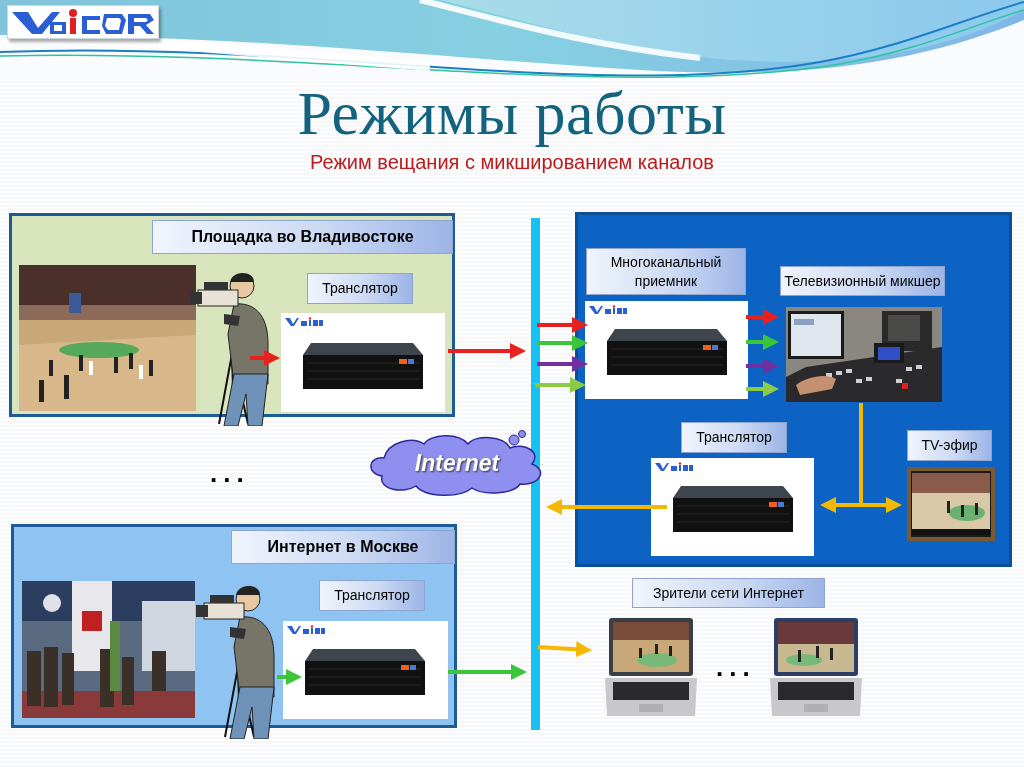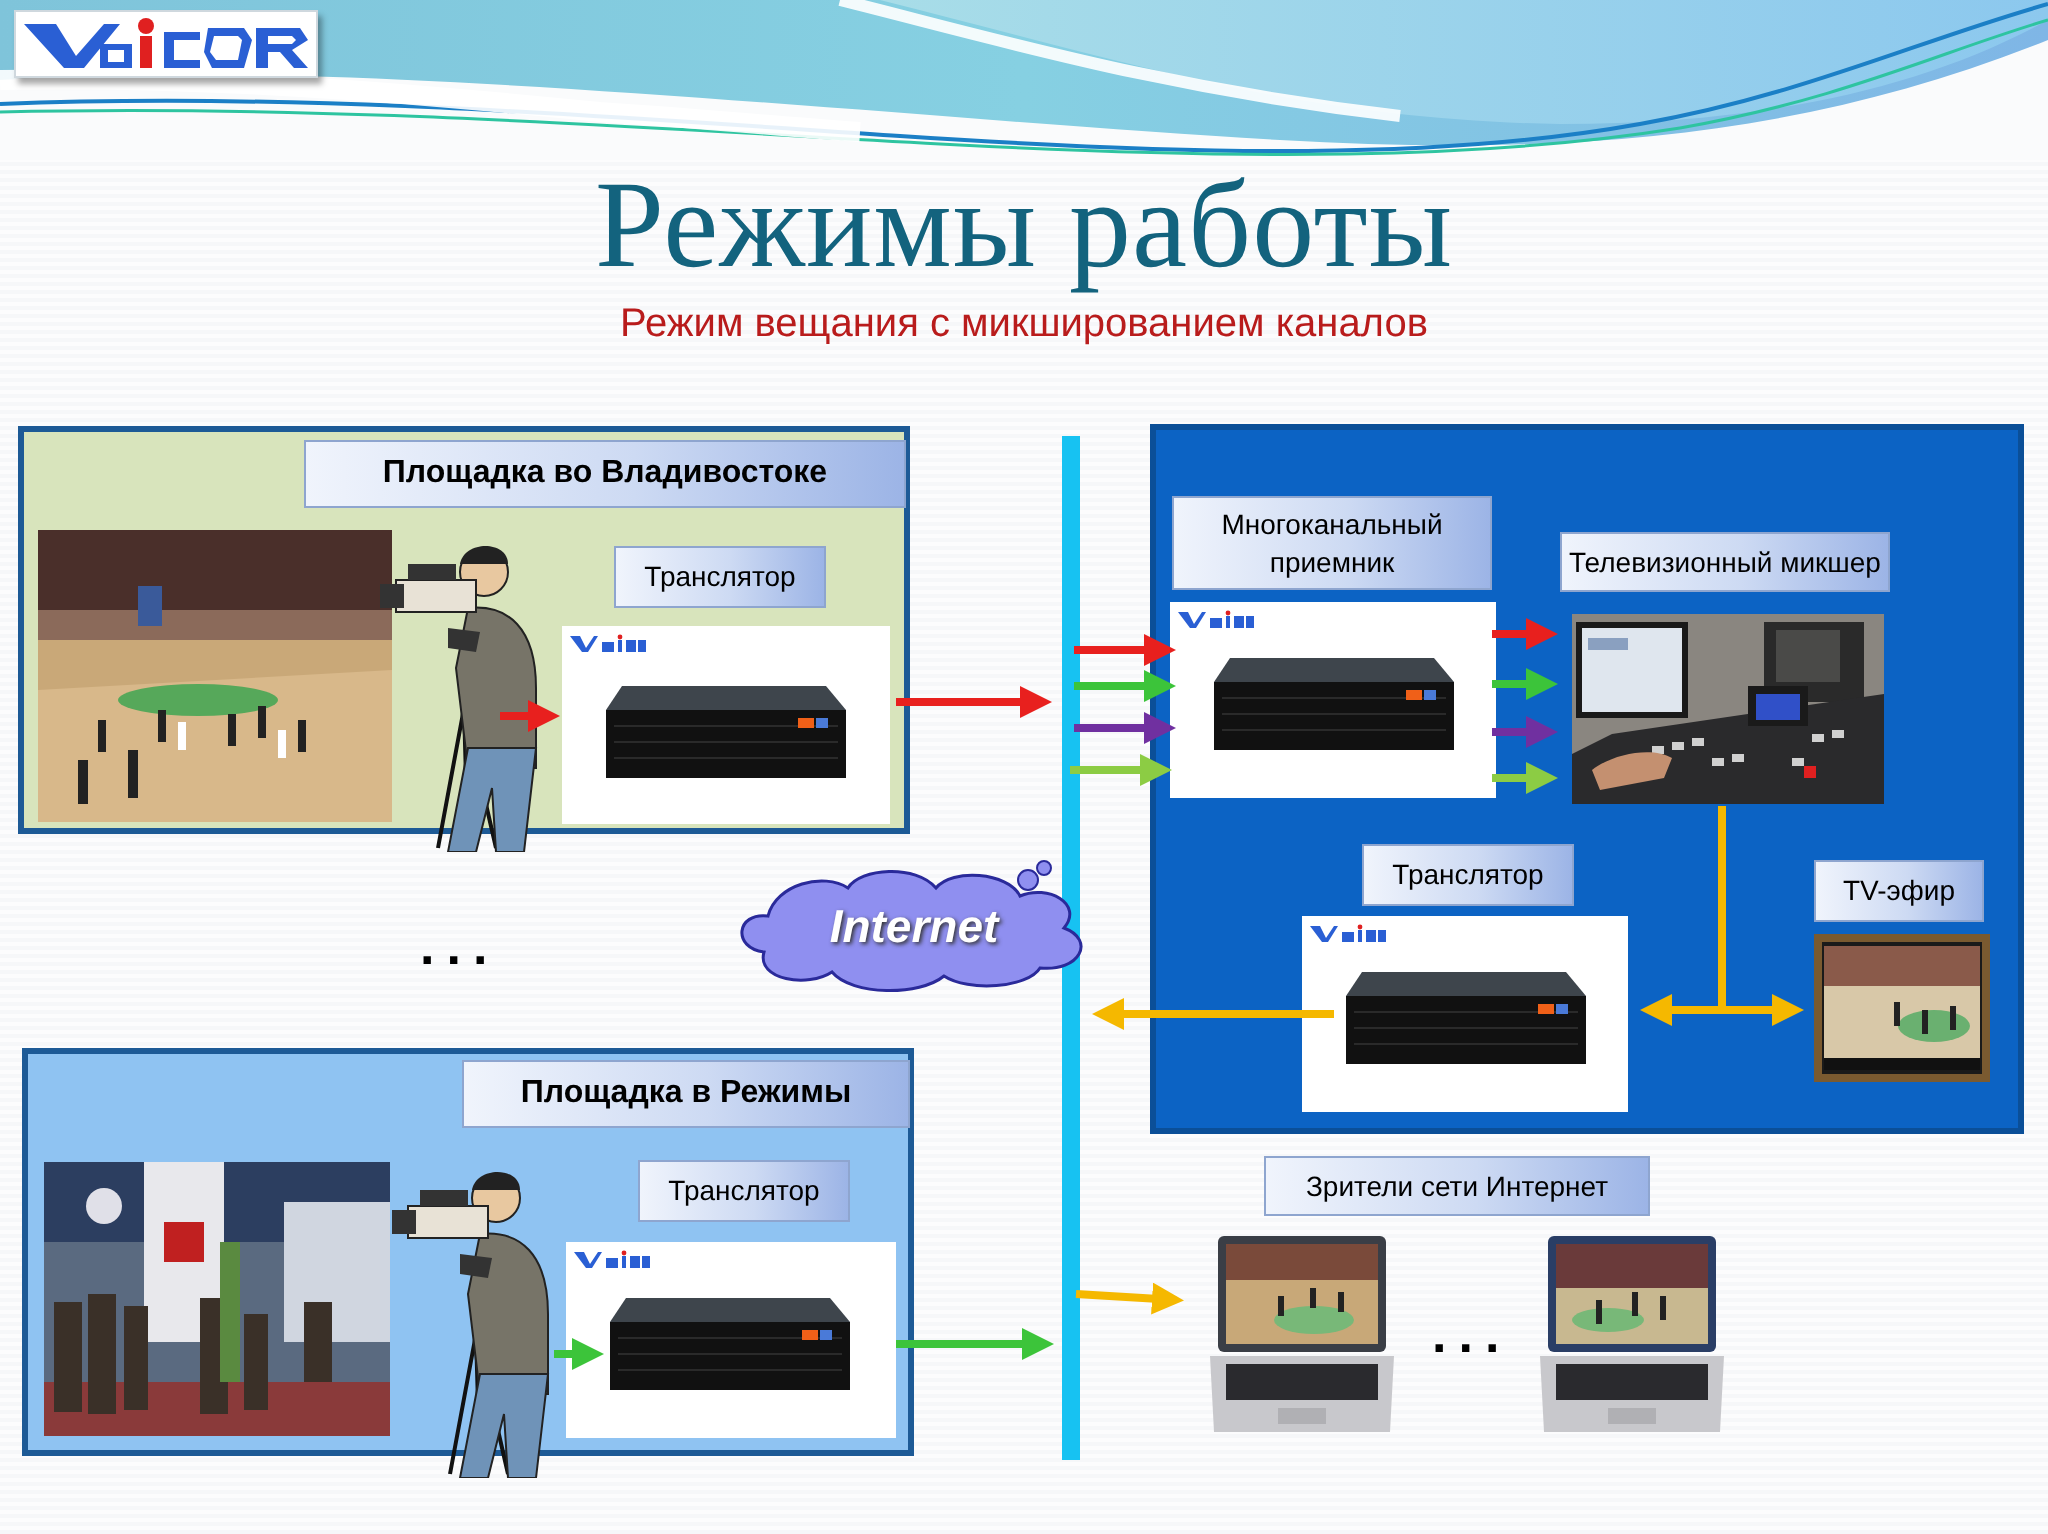--- a/index.html
+++ b/index.html
@@ -171,21 +171,21 @@
           <line x1="6" y1="38" x2="118" y2="38"></line>
           <line x1="6" y1="46" x2="118" y2="46"></line>
         </g>
       <rect x="98" y="26" width="8" height="5" fill="#f06018"></rect>
         <rect x="107" y="26" width="6" height="5" fill="#4a7ad8"></rect>
     </svg>
   </div>
 </div>
 
 <div class="abs panel-msk">
-  <div class="tag big" style="left:217px; top:3px; width:224px; height:34px;">Площадка в Режимы</div>
+  <div class="tag big" style="left:217px; top:3px; width:224px; height:34px;">Интернет в Москве</div>
 
   <div class="photo" style="left:8px; top:54px; width:173px; height:137px;">
     <svg width="173" height="137" viewBox="0 0 173 137">
       <rect width="173" height="137" fill="#5a6a80"></rect>
       <rect x="0" y="0" width="173" height="40" fill="#2c3e60"></rect>
       <rect x="50" y="0" width="40" height="90" fill="#e8e8ec"></rect>
       <rect x="120" y="20" width="53" height="70" fill="#d0d6e0"></rect>
       <rect x="60" y="30" width="20" height="20" fill="#c02020"></rect>
       <circle cx="30" cy="22" r="9" fill="#e0e0e8"></circle>
       <rect x="0" y="110" width="173" height="27" fill="#8a3a3a"></rect>

